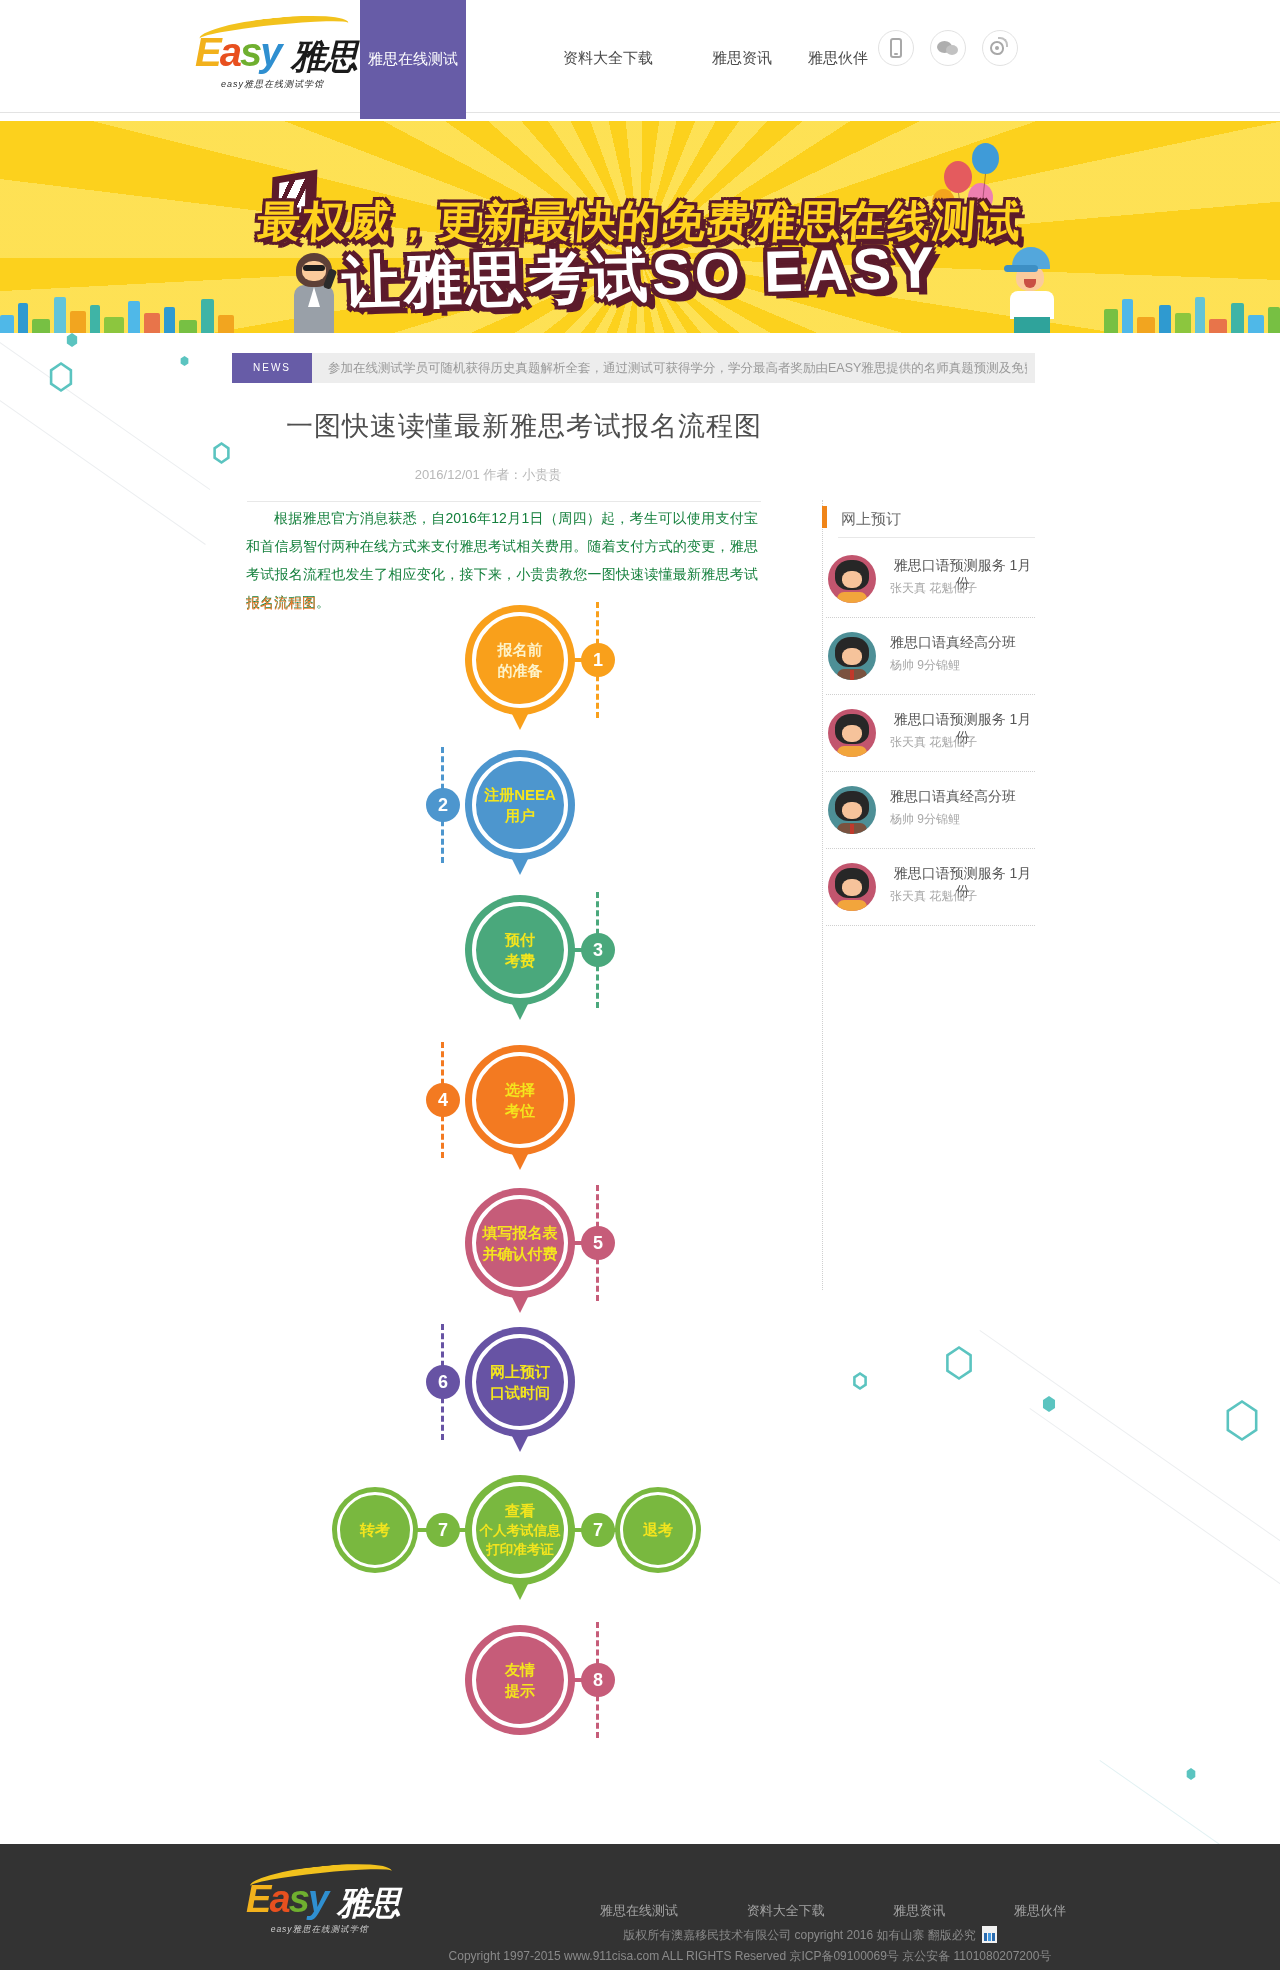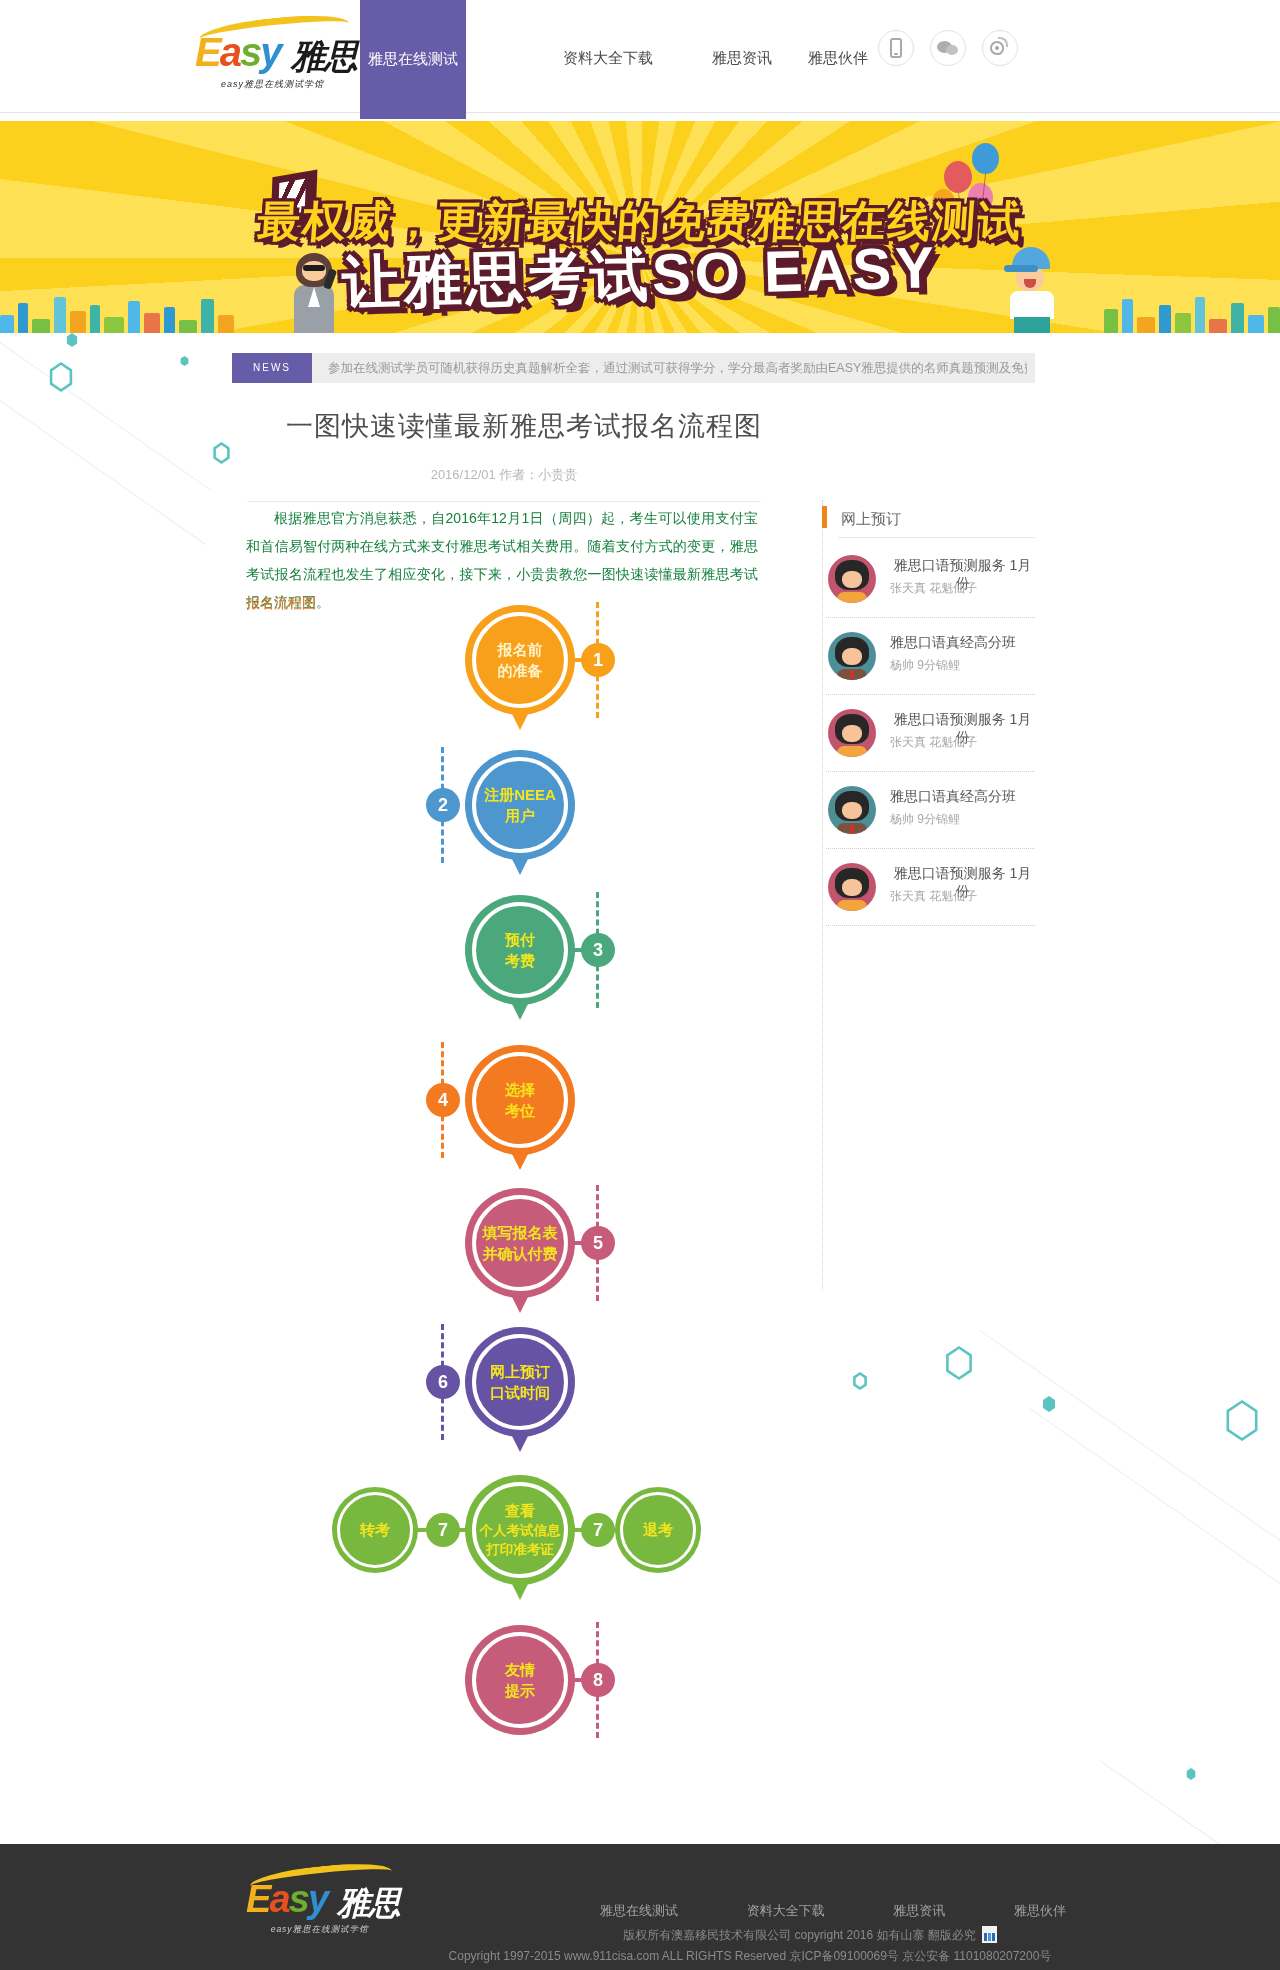--- a/index.html
+++ b/index.html
@@ -59,21 +59,21 @@
   .sk-left{left:0;} .sk-right{right:0;}
   .bld { border-radius:2px 2px 0 0; }
 
   
   .news { position:absolute; left:232px; top:353px; width:803px; height:30px; background:#EDEDED; }
   .news-label { position:absolute; left:0; top:0; width:80px; height:30px; background:#675CA7; color:#fff; font-size:10px; letter-spacing:2px; text-align:center; line-height:30px; }
   .news-text { position:absolute; left:96px; right:8px; top:0; height:30px; line-height:30px; font-size:12.5px; color:#999; white-space:nowrap; overflow:hidden; }
 
   
   .a-title { position:absolute; left:246px; top:408px; width:516px; text-align:right; font-size:27px; color:#4f4f4f; font-weight:500; letter-spacing:1px; }
-  .a-meta { position:absolute; left:246px; top:466px; width:516px; text-align:center; font-size:13px; color:#b8b8b8; }
+  .a-meta { position:absolute; left:230px; top:466px; width:516px; text-align:center; font-size:13px; color:#b8b8b8; }
   .a-hr { position:absolute; left:247px; top:501px; width:514px; border-top:1px solid #e8e8e8; }
   .a-body { position:absolute; left:246px; top:504px; width:512px; font-size:14px; color:#15803d; line-height:28px; text-align:justify; text-indent:2em; }
   .a-link { position:absolute; left:246px; top:595px; font-size:14px; color:#ED7D31; cursor:pointer; }
 
   
   .flow { position:absolute; left:195px; top:605px; width:630px; height:1150px; }
   .step { position:absolute; left:0; width:100%; height:0; }
   .balloon { position:absolute; left:270px; top:-55px; width:110px; height:110px; border-radius:50%; background:var(--c); z-index:2; }
   .ring { position:absolute; inset:7px; border:4px solid #fff; border-radius:50%; }
   .blines { position:absolute; inset:0; display:flex; flex-direction:column; align-items:center; justify-content:center; gap:3px; color:var(--t,#F4E51D); font-weight:bold; font-size:15px; line-height:1.2; text-align:center; z-index:2; }

